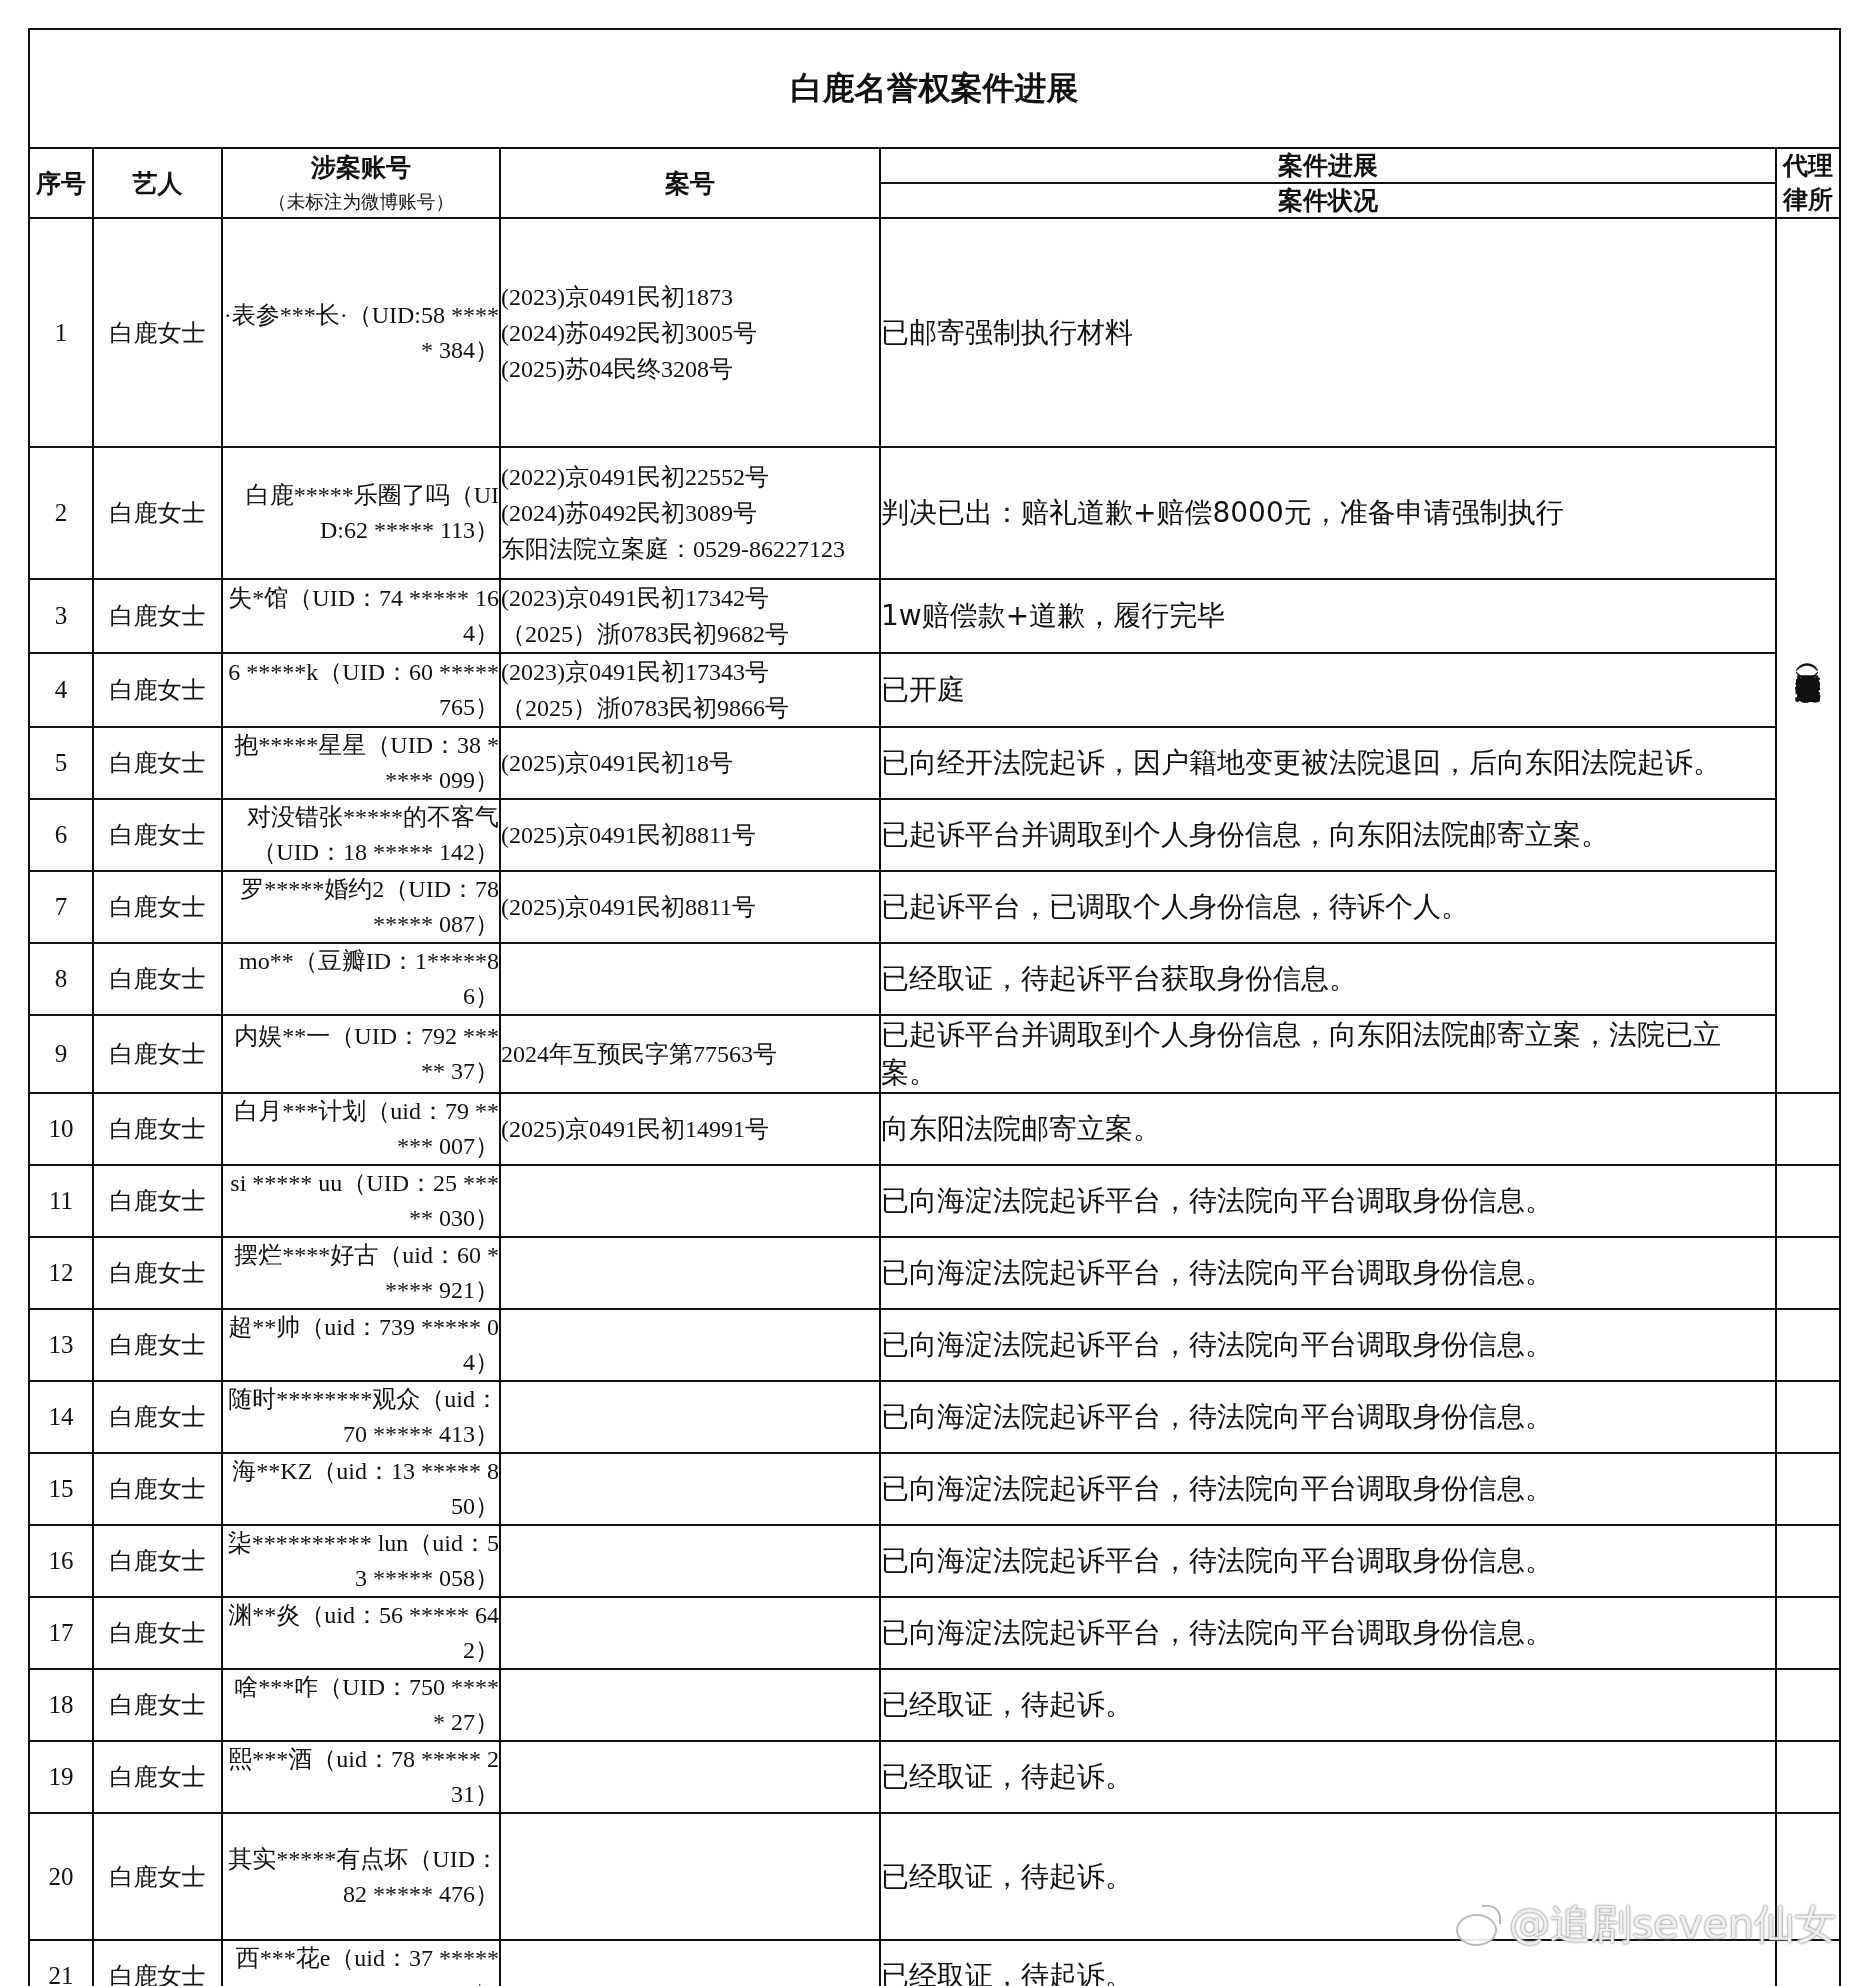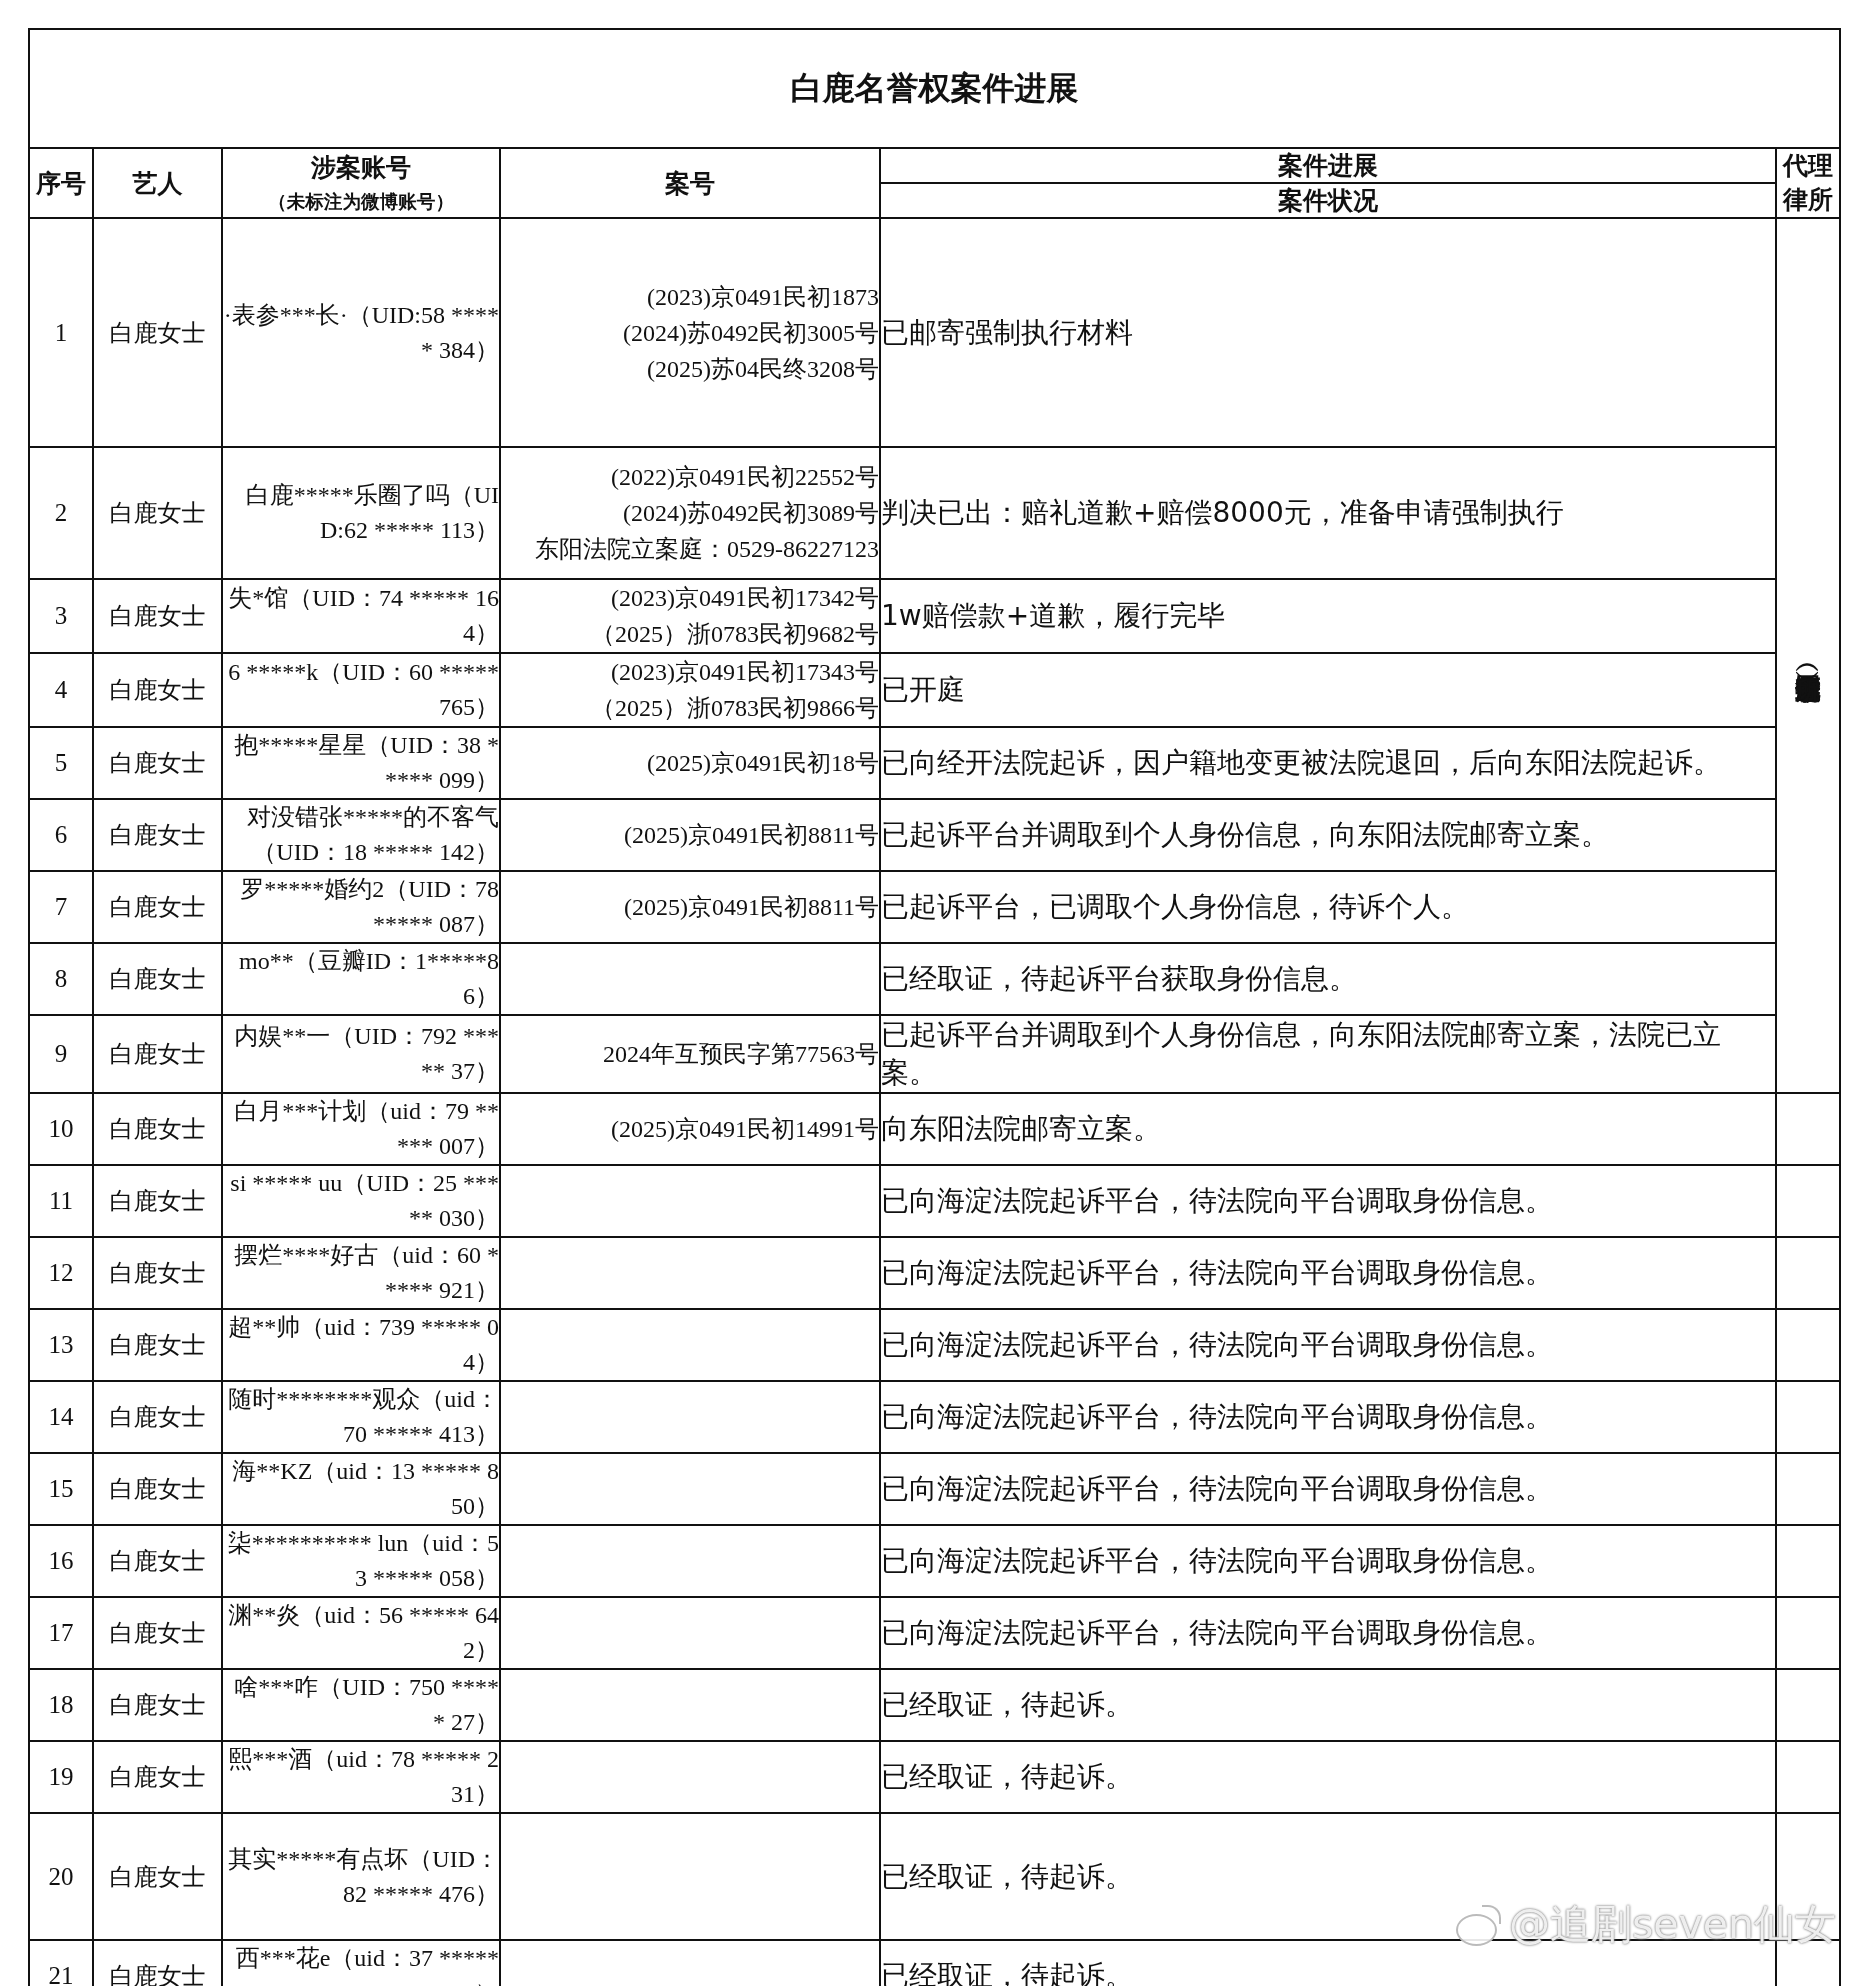--- a/index.html
+++ b/index.html
@@ -6,27 +6,27 @@
   body { width: 1864px; height: 1987px; position: relative; overflow: hidden;
          font-family: "Liberation Serif", "DejaVu Serif", serif; color: #111; }
   table.sheet {
     position: absolute; left: 28px; top: 28px;
     width: 1811px; border-collapse: collapse; table-layout: fixed;
   }
   table.sheet td, table.sheet th { border: 2.3px solid #111; padding: 0; vertical-align: middle; }
   .title-cell { height: 117px; text-align: center; font-family: "DejaVu Sans", sans-serif;
                 font-weight: bold; font-size: 32px; }
   .hdr { font-family: "DejaVu Sans", sans-serif; font-weight: bold; font-size: 25px; text-align: center; }
-  .hdr .sub { display: block; font-size: 18.6px; font-weight: bold; margin-top: 5.6px; }
+  .hdr .sub { display: block; font-size: 18.6px; font-weight: normal; margin-top: 5.6px; }
   .hdr-top { height: 32px; }
   .hdr-bot { height: 34px; }
   td.num { text-align: center; font-size: 25px; }
   td.artist { text-align: center; font-family: "DejaVu Sans", sans-serif; font-size: 24px; }
   td.acct { text-align: right; font-size: 24px; line-height: 35px; padding: 0 1.9px; word-break: break-all; font-family: Liberation Serif, serif; }
-  td.caseno { text-align: right; font-size: 24px; line-height: 36px; border-radius: 11px; }
+  td.caseno { text-align: left; font-size: 24px; line-height: 36px; border-radius: 11px; }
   td.status { text-align: left; padding-left: 3.7px; font-family: "DejaVu Sans", sans-serif; font-size: 28px; }
   td.lawyer { text-align: center; vertical-align: top; font-family: "DejaVu Sans", sans-serif;
               font-weight: bold; font-size: 25px; line-height: 27px; }
   .vert { writing-mode: vertical-rl; text-orientation: upright; letter-spacing: 0; margin: 0 auto; }
   .lawyer-hdr { font-size: 25px; line-height: 34px; }
   .watermark { position: absolute; right: 28px; bottom: 35px; font-family: "DejaVu Sans", sans-serif;
                font-size: 41px; color: rgba(255,255,255,0.85);
                text-shadow: 0 0 1.9px #888, 0 0 2.8px #999; display: flex; align-items: center; gap: 7.5px; }
   .weibo-icon { width: 47px; height: 39px; position: relative; }
   .weibo-icon .eye { position: absolute; left: 1.9px; top: 9.3px; width: 37px; height: 28px; border-radius: 50%;

